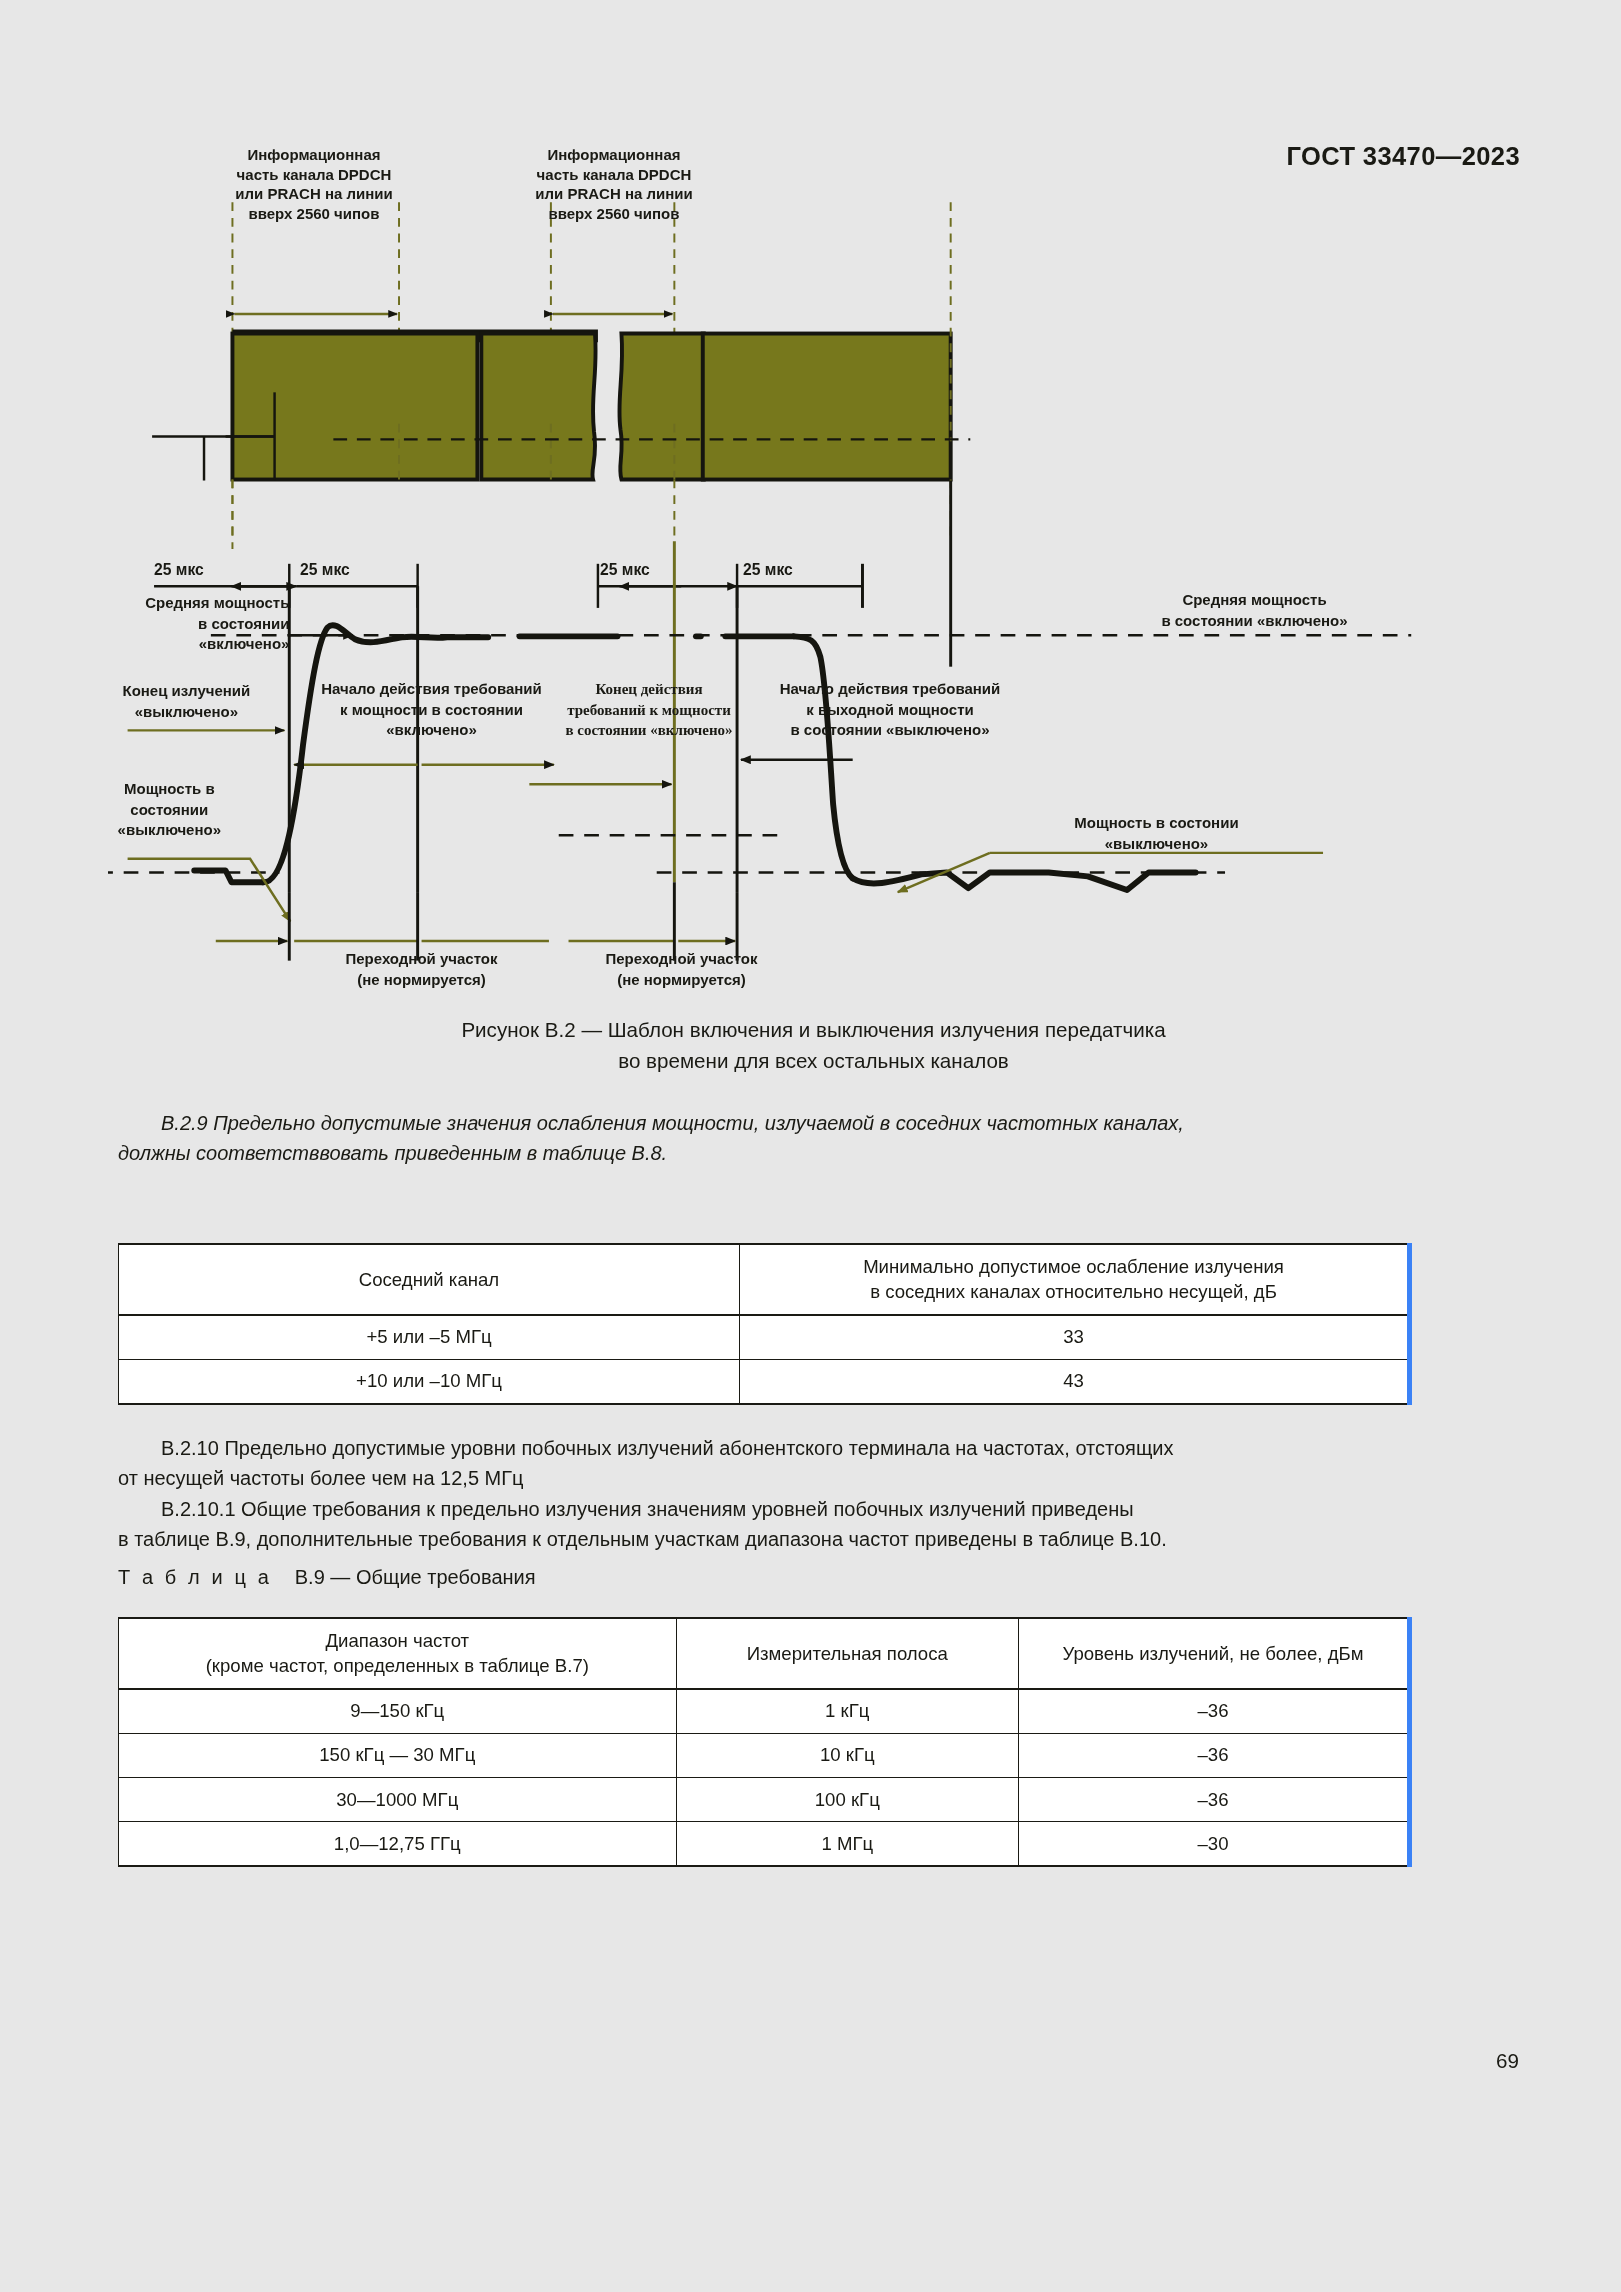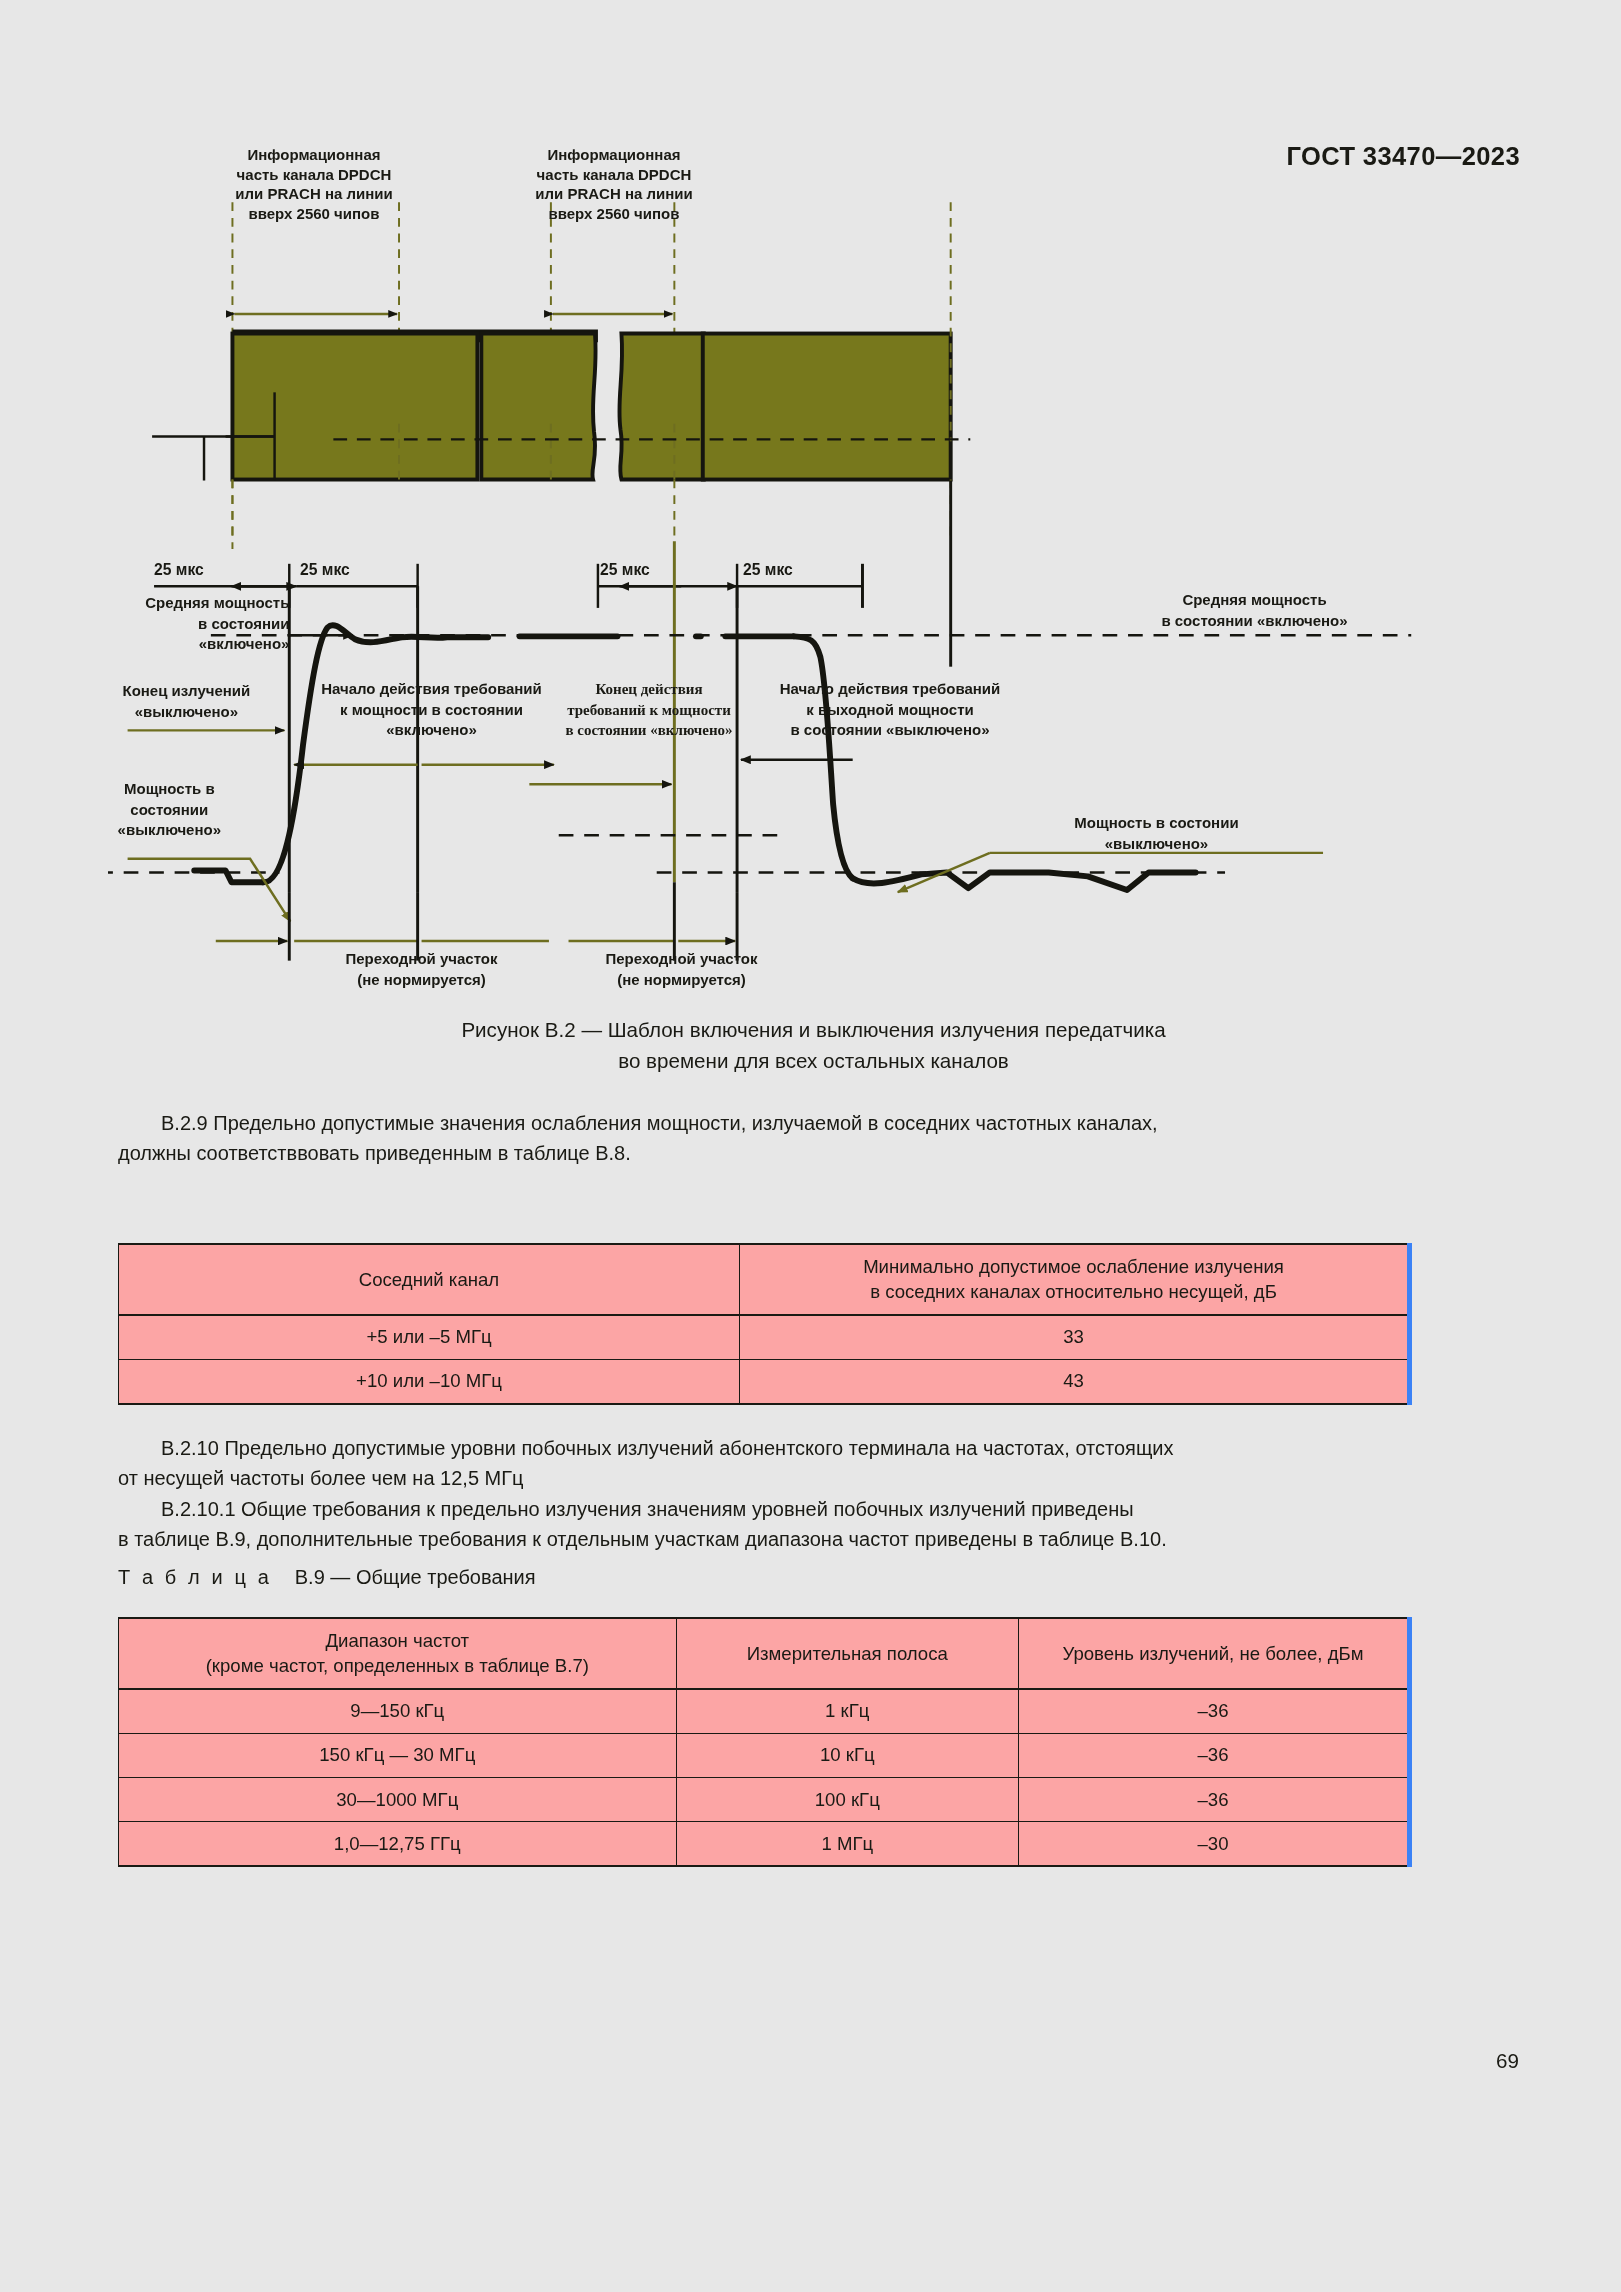--- a/index.html
+++ b/index.html
@@ -71,21 +71,21 @@
     line-height: 29px;
     white-space: nowrap;
   }
   .tbl-title .spaced { letter-spacing: 3.1px; }
 
   
   table.gost {
     position: absolute;
     border-collapse: collapse;
     font-size: 18.6px;
-    background: #fca5a5;
+    background: #ffffff;
   }
   table.gost td, table.gost th {
     border: 1px solid #1a1a14;
     text-align: center;
     vertical-align: middle;
     font-weight: normal;
     padding: 8.8px 5.9px;
     line-height: 25.5px;
   }
   table.gost thead th {
@@ -398,21 +398,21 @@
       </div>
 
     </div>
   </div>
 
   <div class="fig-caption">
     <div>Рисунок В.2 — Шаблон включения и выключения излучения передатчика</div>
     <div>во времени для всех остальных каналов</div>
   </div>
 
-  <div class="para" style="top:1108px;">
+  <div class="para" style="top:1108px;font-style:italic;">
     <div><span class="ind"></span><span>В.2.9 Предельно допустимые значения ослабления мощности, излучаемой в соседних частотных каналах,</span></div>
     <div>должны соответстввовать приведенным в таблице В.8.</div>
   </div>
 
 
   <table class="gost" id="table-b8">
     <colgroup>
         <col class="c1">
         <col class="c2">
       </colgroup>

